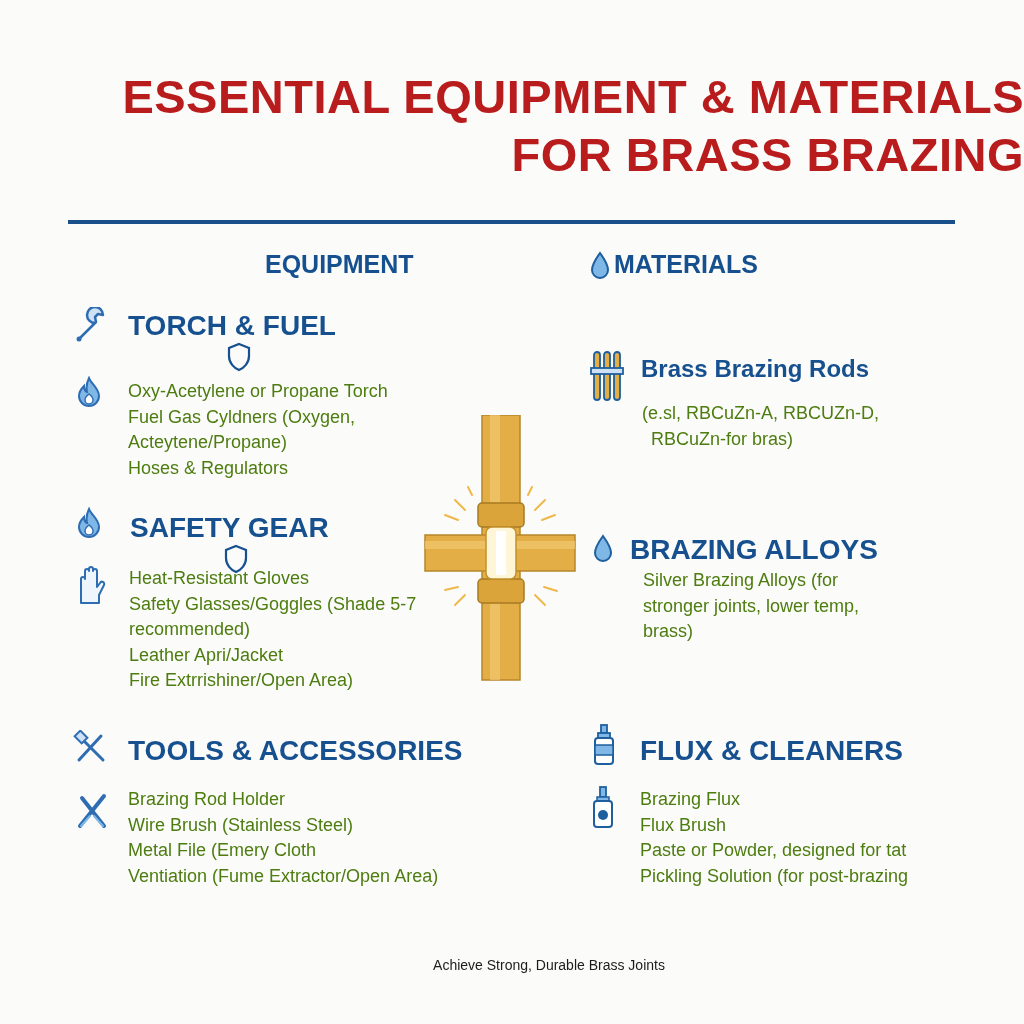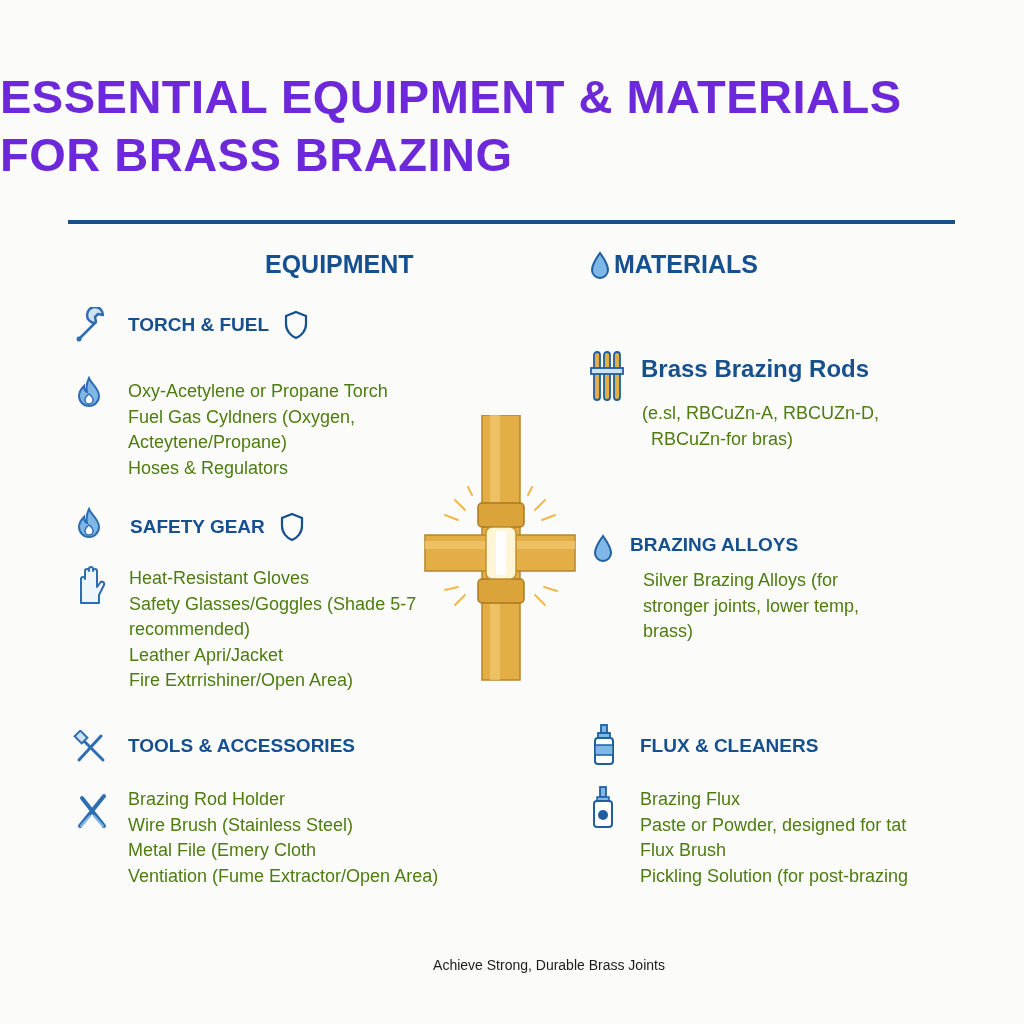--- a/index.html
+++ b/index.html
@@ -5,34 +5,34 @@
   html, body { margin:0; padding:0; }
   body {
     width:1024px; height:1024px; overflow:hidden;
     background:#fbfbfa;
     font-family:"Liberation Sans", sans-serif;
     position:relative;
     color:#1f1f1f;
   }
   .title {
     position:absolute; left:0; top:68px; width:1024px;
-    text-align:left; color:#6d28d9; font-weight:bold;
+    text-align:right; color:#b91c1c; font-weight:bold;
     font-size:47px; line-height:58px; letter-spacing:0.5px;
   }
   .rule {
     position:absolute; left:68px; top:220px; width:887px; height:4px;
     background:#1a4f8a;
   }
   .col-head {
     position:absolute; top:250px; font-weight:bold; color:#16508f;
     font-size:25px; display:flex; align-items:center; gap:4px;
   }
   .sec-title {
-    position:absolute; font-weight:bold; color:#16508f; font-size:19px;
-    display:flex; align-items:center;
+    position:absolute; font-weight:bold; color:#16508f; font-size:28px;
+    display:flex; align-items:center;flex-direction:column;
   }
   .sub-title {
     position:absolute; font-weight:bold; color:#16508f; font-size:24px;
   }
   .icon { position:absolute; }
   .list {
     position:absolute; font-size:18px; line-height:25.5px; color:#4d7c0f;
   }
   .list div { white-space:nowrap; }
   .footer {
@@ -187,18 +187,18 @@
   <span>FLUX &amp; CLEANERS</span>
 </div>
 <svg class="icon" style="left:592px;top:785px;" width="22" height="44" viewBox="0 0 22 44">
   <rect x="8" y="2" width="6" height="10" fill="#7fb7e6" stroke="#1f5f9e" stroke-width="1.8"></rect>
   <rect x="5" y="12" width="12" height="4" fill="#7fb7e6" stroke="#1f5f9e" stroke-width="1.5"></rect>
   <rect x="2" y="16" width="18" height="26" rx="3" fill="#fff" stroke="#1f5f9e" stroke-width="2"></rect>
   <circle cx="11" cy="30" r="5" fill="#1f5f9e"></circle>
 </svg>
 <div class="list" style="left:640px;top:787px;">
   <div>Brazing Flux</div>
+  <div>Flux Brush</div>
   <div>Paste or Powder, designed for tat</div>
-  <div>Flux Brush</div>
   <div>Pickling Solution (for post-brazing</div>
 </div>
 
 <div class="footer">Achieve Strong, Durable Brass Joints</div>
 
 </body></html>

